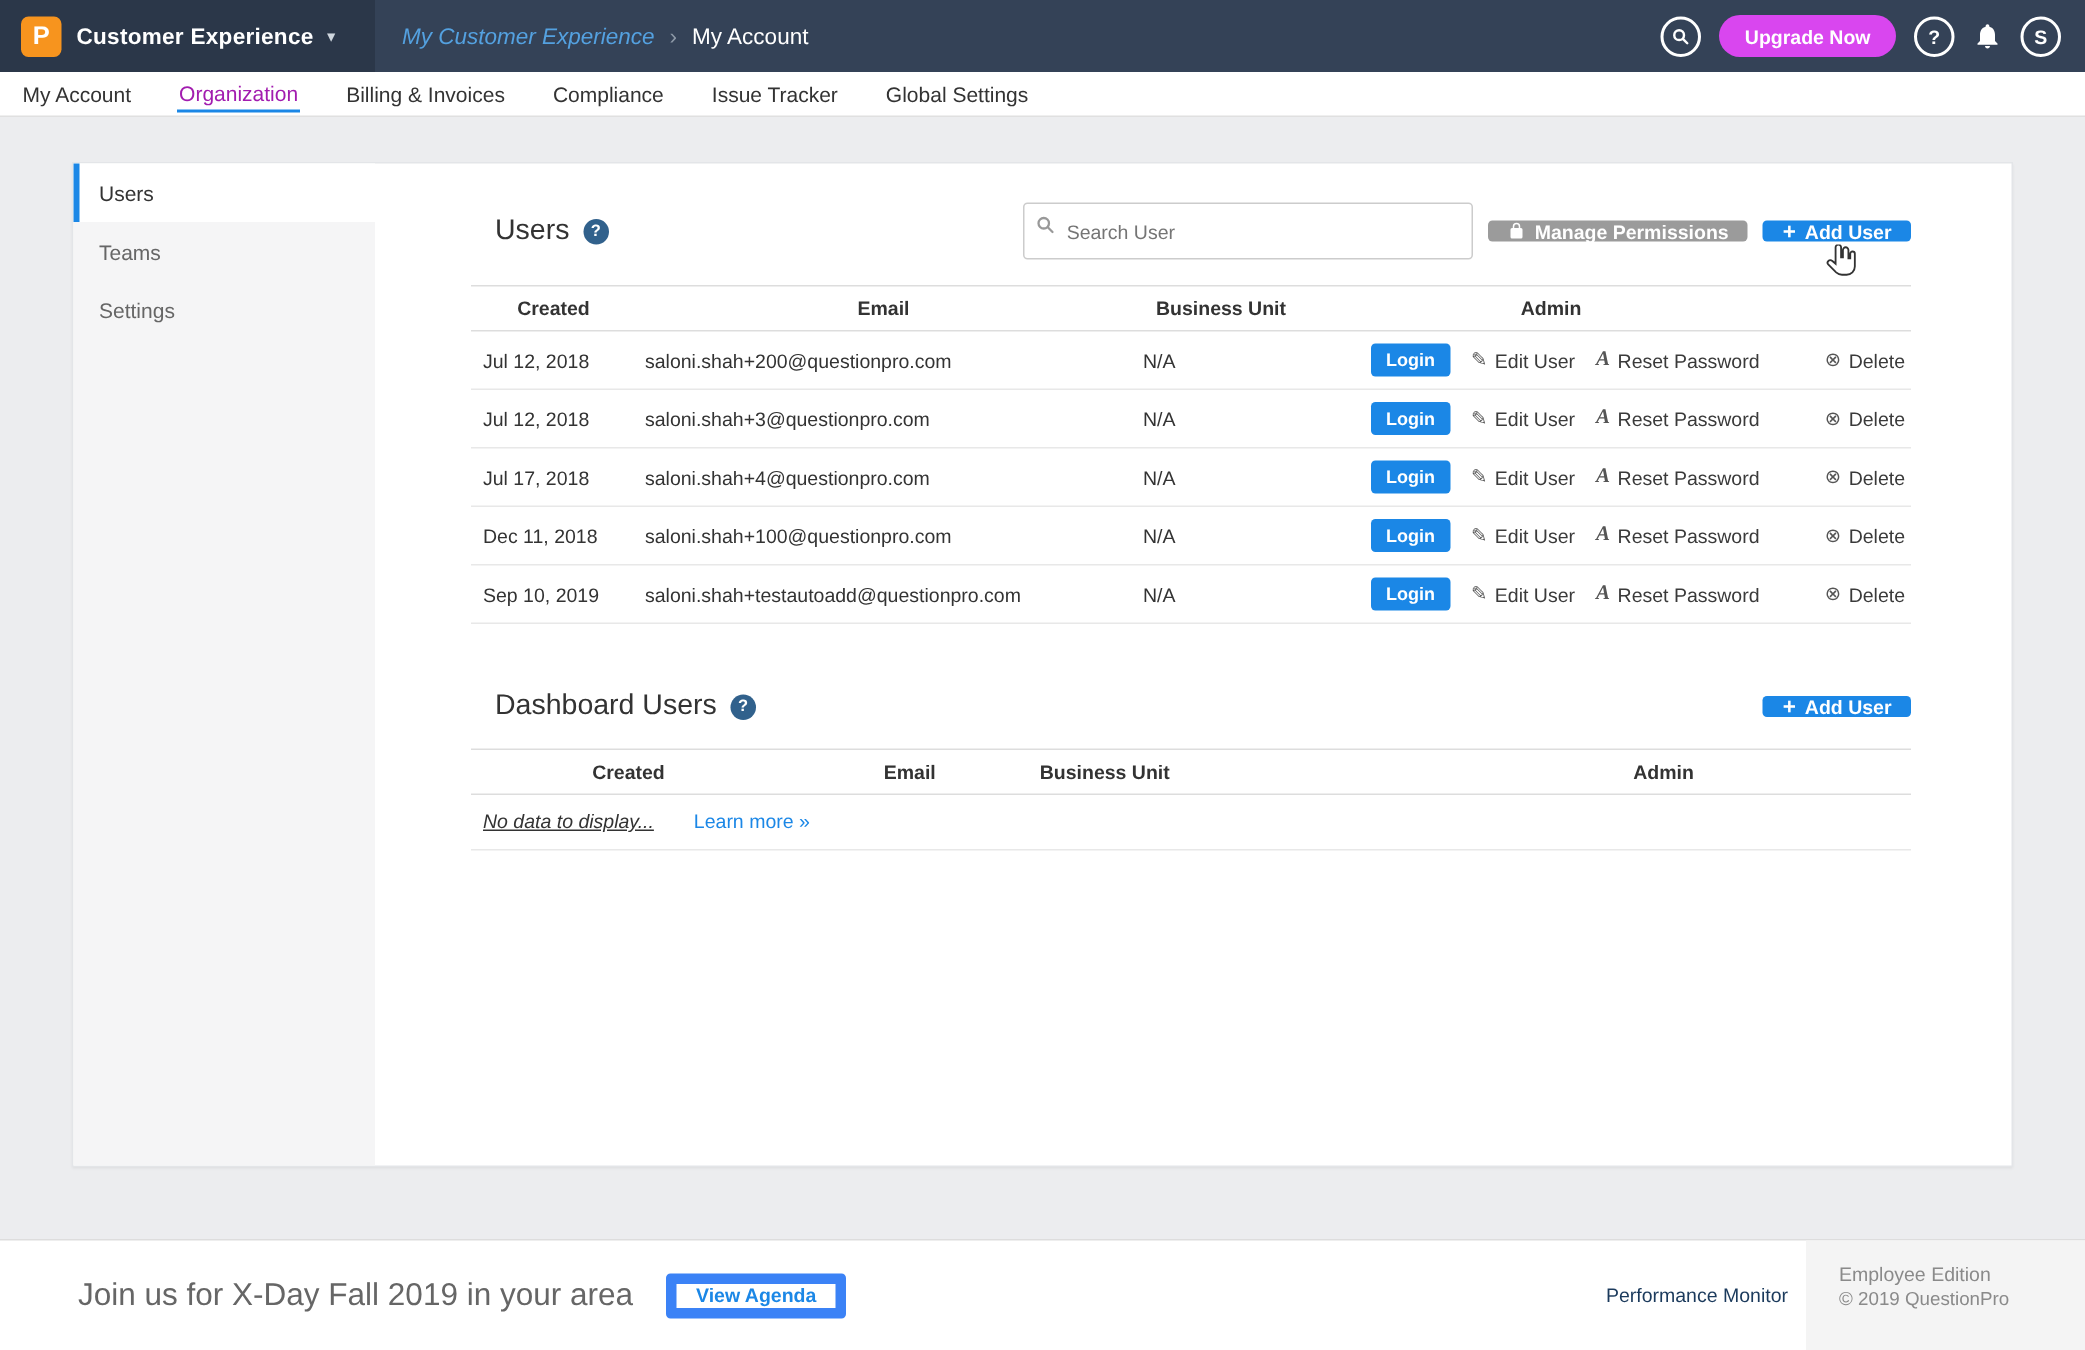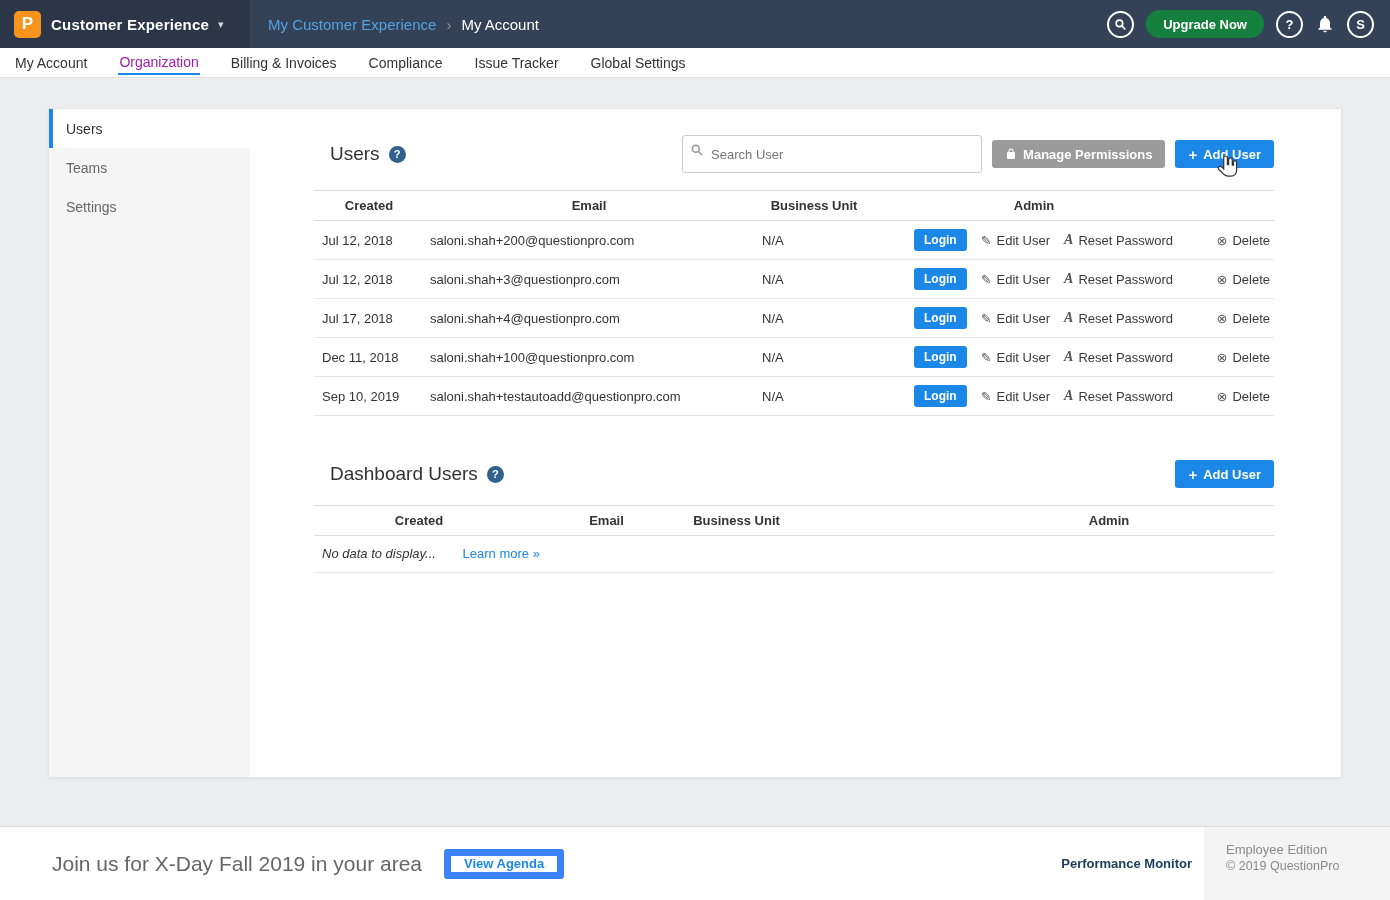--- a/index.html
+++ b/index.html
@@ -5,26 +5,26 @@
   * { margin:0; padding:0; box-sizing:border-box; }
   html,body { width:1390px; height:900px; font-family:"Liberation Sans","DejaVu Sans",sans-serif; background:#ecedef; overflow:hidden; }
 
   
   .topbar { height:48px; background:#344257; display:flex; align-items:center; color:#fff; }
   .brand { width:250px; height:48px; background:#2b3749; display:flex; align-items:center; padding-left:14px; cursor:pointer; flex:0 0 auto; }
   .logo { width:27px; height:27px; background:#f7941e; border-radius:5px; display:flex; align-items:center; justify-content:center; font-weight:bold; font-size:17px; color:#fff; }
   .brand-name { margin-left:10px; font-size:15px; font-weight:700; letter-spacing:.2px; }
   .caret { margin-left:9px; font-size:11px; color:#cfd6de; }
   .breadcrumb { display:flex; align-items:center; margin-left:18px; font-size:15px; gap:10px; }
-  .bc-link { color:#54a1e0; text-decoration:none; cursor:pointer; }
+  .bc-link { color:#54a1e0; text-decoration:none; cursor:pointer;font-style:italic; }
   .bc-sep { color:#8d99a7; font-size:15px; }
   .bc-current { color:#fff; }
   .topbar-right { margin-left:auto; display:flex; align-items:center; gap:12px; padding-right:16px; }
   .icon-circle { width:27px; height:27px; border-radius:50%; border:2px solid #fff; background:transparent; color:#fff; display:flex; align-items:center; justify-content:center; cursor:pointer; font-size:13px; font-weight:bold; font-family:inherit; }
-  .upgrade { height:28px; border:none; border-radius:14px; background:#15803d; color:#fff; font-weight:700; font-size:13px; padding:0 17px; cursor:pointer; font-family:inherit; }
+  .upgrade { height:28px; border:none; border-radius:14px; background:#d946ef; color:#fff; font-weight:700; font-size:13px; padding:0 17px; cursor:pointer; font-family:inherit; }
   .bell-btn { background:transparent; border:none; cursor:pointer; display:flex; align-items:center; }
 
   
   .subnav { height:30px; background:#fff; border-bottom:1px solid #e0e0e0; display:flex; align-items:center; padding-left:14px; gap:30px; }
   .subnav a { font-size:14px; color:#333; text-decoration:none; cursor:pointer; padding:4px 1px 3px; }
   .subnav a.active { color:#a21caf; border-bottom:2px solid #1b87e6; }
 
   
   .page { height:748px; padding:30px 48px 0; }
   .card { background:#fff; border:1px solid #e3e5e8; box-shadow:0 1px 2px rgba(0,0,0,.06); height:670px; display:flex; }
@@ -33,21 +33,21 @@
   .side-item.active { background:#fff; border-left:4px solid #1b87e6; padding-left:13px; color:#333; }
   .main { flex:1; padding:26px 67px 0 64px; }
 
   .section-head { display:flex; align-items:center; }
   .section-head h2 { font-size:19px; font-weight:500; color:#333; margin-left:16px; }
   .qmark { width:17px; height:17px; border-radius:50%; background:#31618c; color:#fff; font-size:11px; font-weight:bold; display:flex; align-items:center; justify-content:center; margin-left:9px; cursor:pointer; }
   .head-actions { margin-left:auto; display:flex; align-items:center; gap:10px; }
   .search-box { position:relative; width:300px; }
   .search-box svg { position:absolute; left:8px; top:8px; }
   .search-box input { width:100%; height:38px; border:1px solid #ccc; border-radius:3px; padding:0 8px 0 28px; font-size:13px; color:#333; font-family:inherit; outline:none; }
-  .btn { height:28px; border:none; border-radius:3px; font-size:13px; font-family:inherit; cursor:pointer; display:flex; align-items:center; gap:6px; padding:0 13px; }
+  .btn { height:14px; border:none; border-radius:3px; font-size:13px; font-family:inherit; cursor:pointer; display:flex; align-items:center; gap:6px; padding:0 13px; }
   .btn.gray { background:#9b9b9b; color:#fff; font-weight:700; }
   .btn.blue { background:#1b87e6; color:#fff; font-weight:700; position:relative; }
   .plus { font-size:15px; font-weight:bold; }
 
   
   .table { margin-top:17px; }
   .thead { display:grid; grid-template-columns:110px 330px 120px 1fr 80px; border-top:1px solid #ddd; border-bottom:1px solid #ddd; height:31px; align-items:center; font-size:13px; font-weight:700; color:#333; }
   .thead .th { text-align:center; }
   .trow { display:grid; grid-template-columns:110px 330px 120px 1fr 80px; height:39px; align-items:center; border-bottom:1px solid #e8e8e8; font-size:13px; color:#333; }
   .td.created { padding-left:8px; }
@@ -58,30 +58,30 @@
   .login-btn { background:#1b87e6; border:none; border-radius:3px; color:#fff; font-size:12px; font-weight:700; padding:4px 10px; cursor:pointer; font-family:inherit; }
   .row-link { color:#3a3a3a; text-decoration:none; cursor:pointer; display:inline-flex; align-items:center; gap:5px; }
   .ico { font-size:13px; color:#555; }
   .serif-a { font-family:"Liberation Serif","DejaVu Serif",serif; font-style:italic; font-weight:bold; font-size:14px; }
 
   .dash-head-row { margin-top:44px; }
   .dash-thead { display:grid; grid-template-columns:210px 165px 95px 1fr; border-top:1px solid #ddd; border-bottom:1px solid #ddd; height:31px; align-items:center; font-size:13px; font-weight:700; color:#333; }
   .dash-thead .th { text-align:center; }
   .dash-thead .th.admin-h { padding-left:160px; }
   .empty-row { border-bottom:1px solid #e8e8e8; padding:10px 8px 11px; font-size:13px; }
-  .no-data { font-style:italic; color:#333; }
+  .no-data { font-style:italic; color:#333;text-decoration:underline; }
   .learn-more { color:#1b87e6; text-decoration:none; cursor:pointer; margin-left:23px; }
 
   
   .footer { height:74px; background:#fff; border-top:1px solid #ddd; display:flex; align-items:center; }
   .footer-left { display:flex; align-items:center; padding-left:52px; gap:22px; }
   .promo { font-size:21px; color:#666; }
   .btn.outline { background:#fff; border:7px solid #3b82f6; color:#1b87e6; font-weight:700; font-size:13px; height:30px; }
   .footer-right { margin-left:auto; display:flex; align-items:center; height:100%; }
-  .perf-link { font-size:13px; font-weight:700; color:#1b3a5c; text-decoration:none; cursor:pointer; margin-right:12px; }
+  .perf-link { font-size:13px; font-weight:400; color:#1b3a5c; text-decoration:none; cursor:pointer; margin-right:12px; }
   .edition-block { width:186px; height:100%; background:#f4f4f4; padding:15px 0 0 22px; color:#8a8a8a; }
   .edition-block .l1 { font-size:13px; }
   .edition-block .l2 { font-size:12.5px; margin-top:2px; }
 
   .cursor-svg { position:absolute; left:42px; top:16px; pointer-events:none; z-index:5; }
 </style>
 </head>
 <body>
 
 <header class="topbar">

